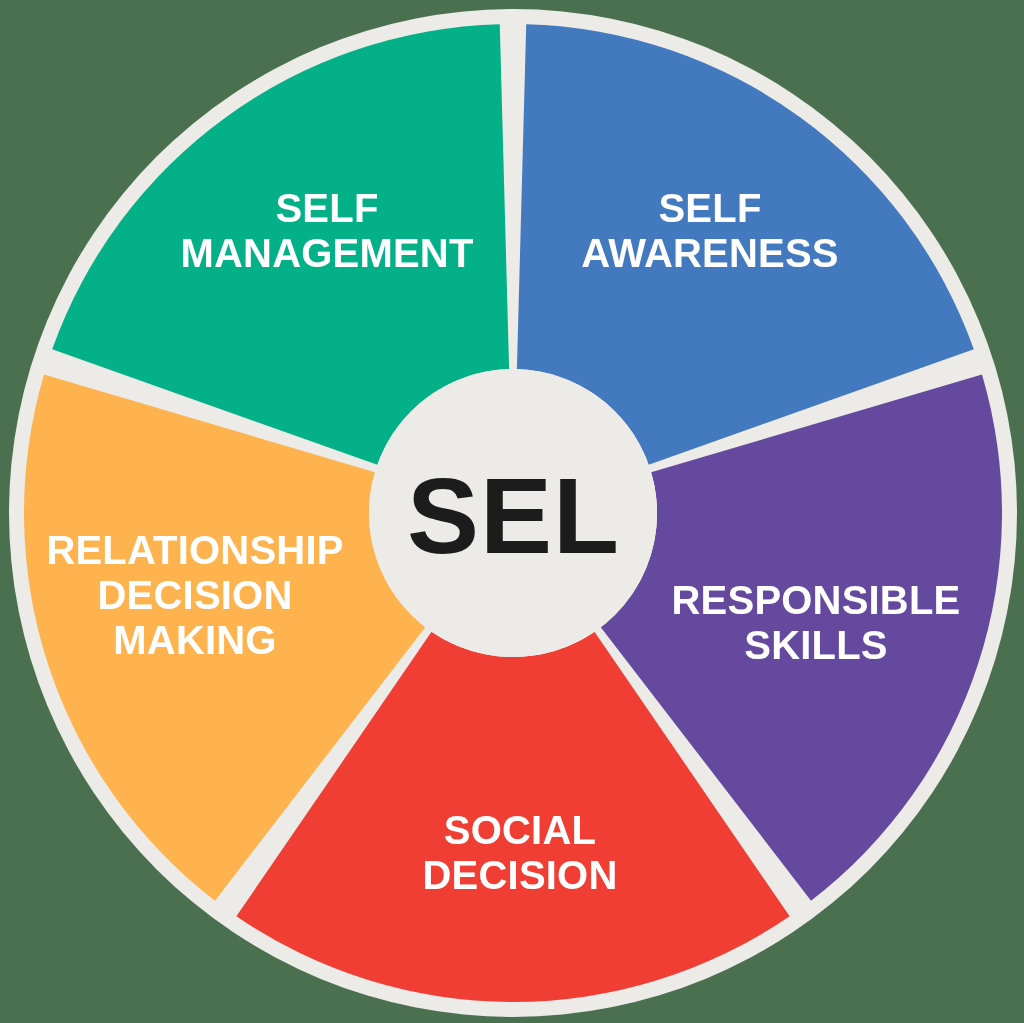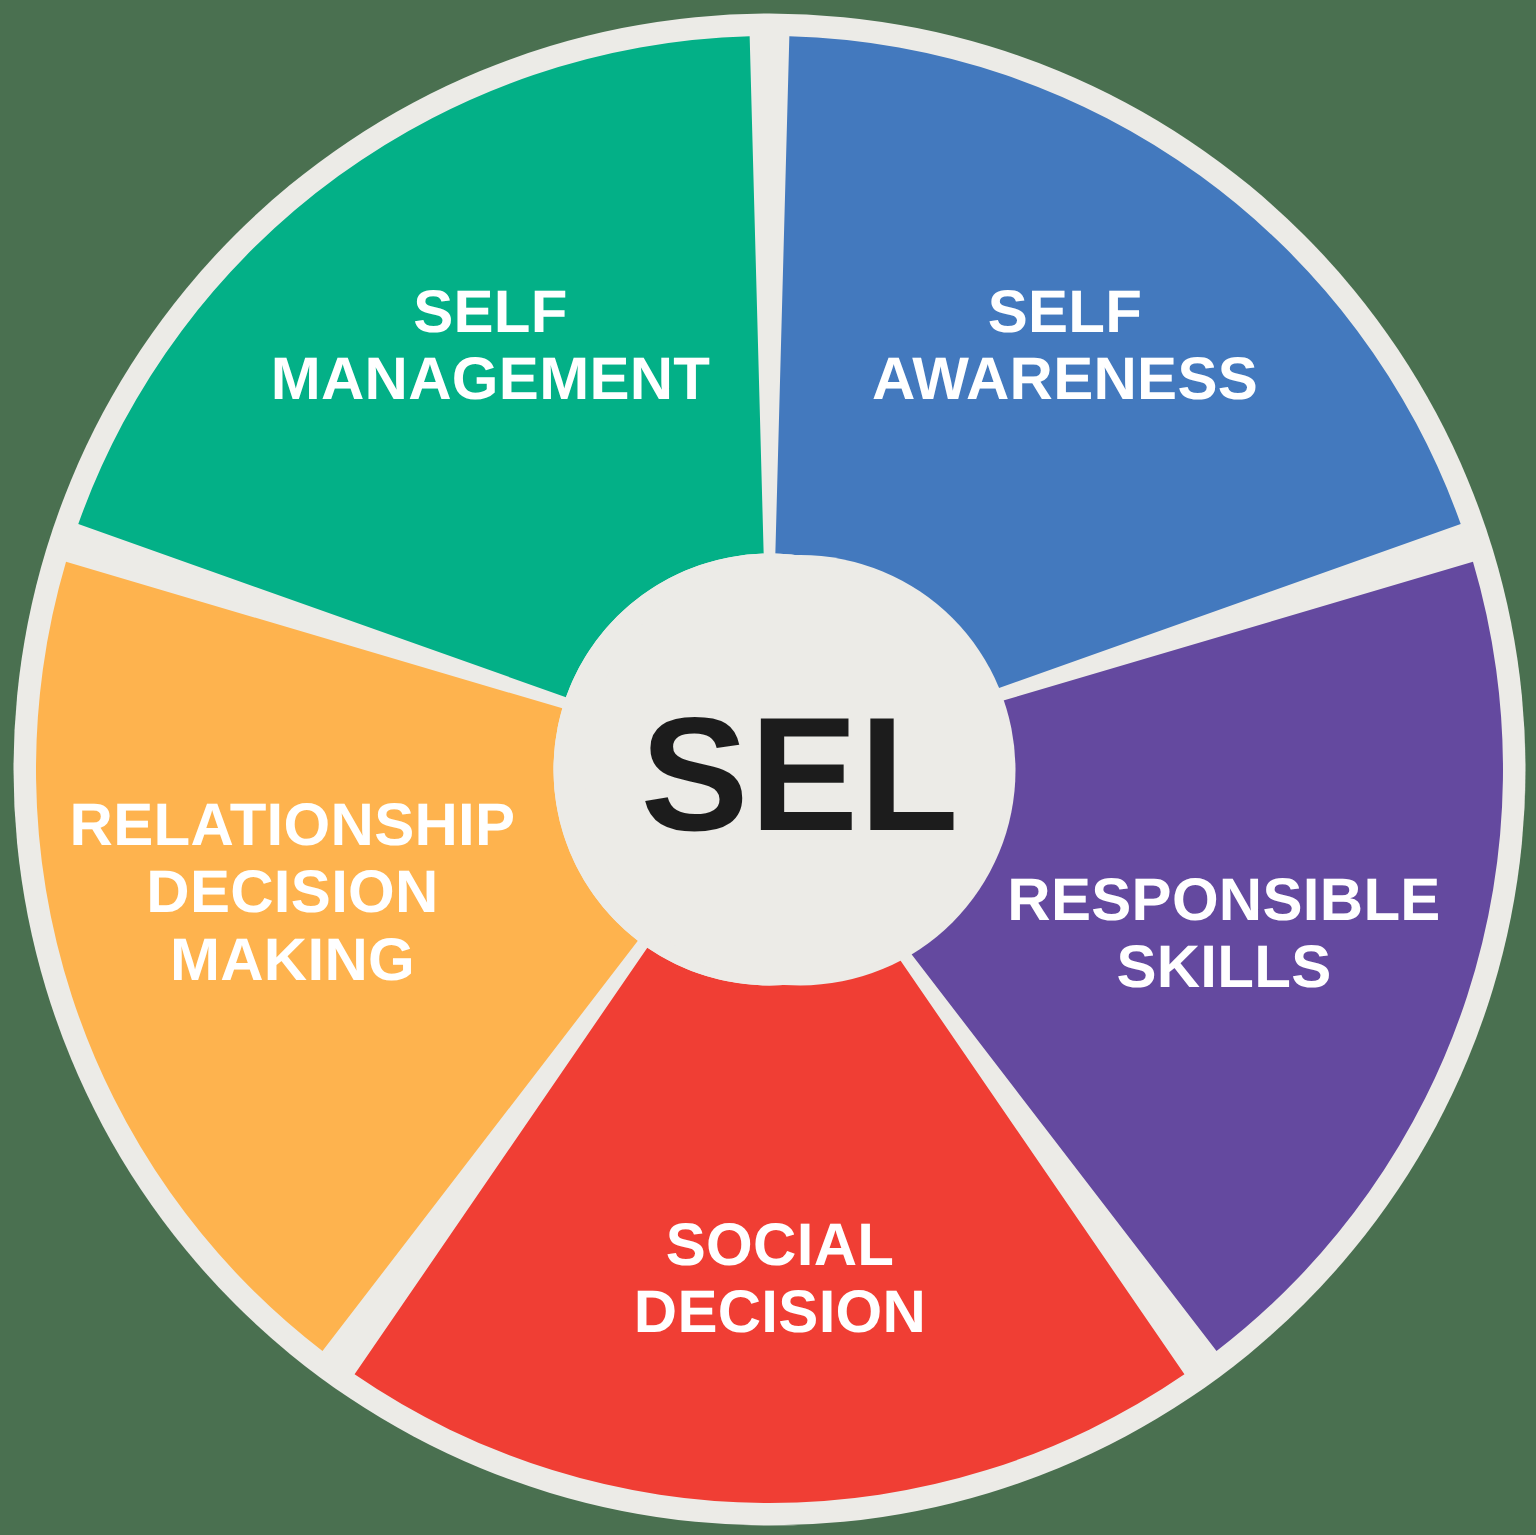--- a/index.html
+++ b/index.html
@@ -53,21 +53,21 @@
   }
   #label-social-awareness {
     left: 352px; top: 808px; width: 336px;
   }
   #label-responsible-decision-making {
     left: 24px; top: 528px; width: 342px;
   }
 
   #center-hub {
     position: absolute;
-    left: 390px;
+    left: 370px;
     top: 370px;
     width: 287px;
     height: 287px;
     border-radius: 50%;
     background: #ecebe7;
     display: flex;
     align-items: center;
     justify-content: center;
   }
   #center-label {

